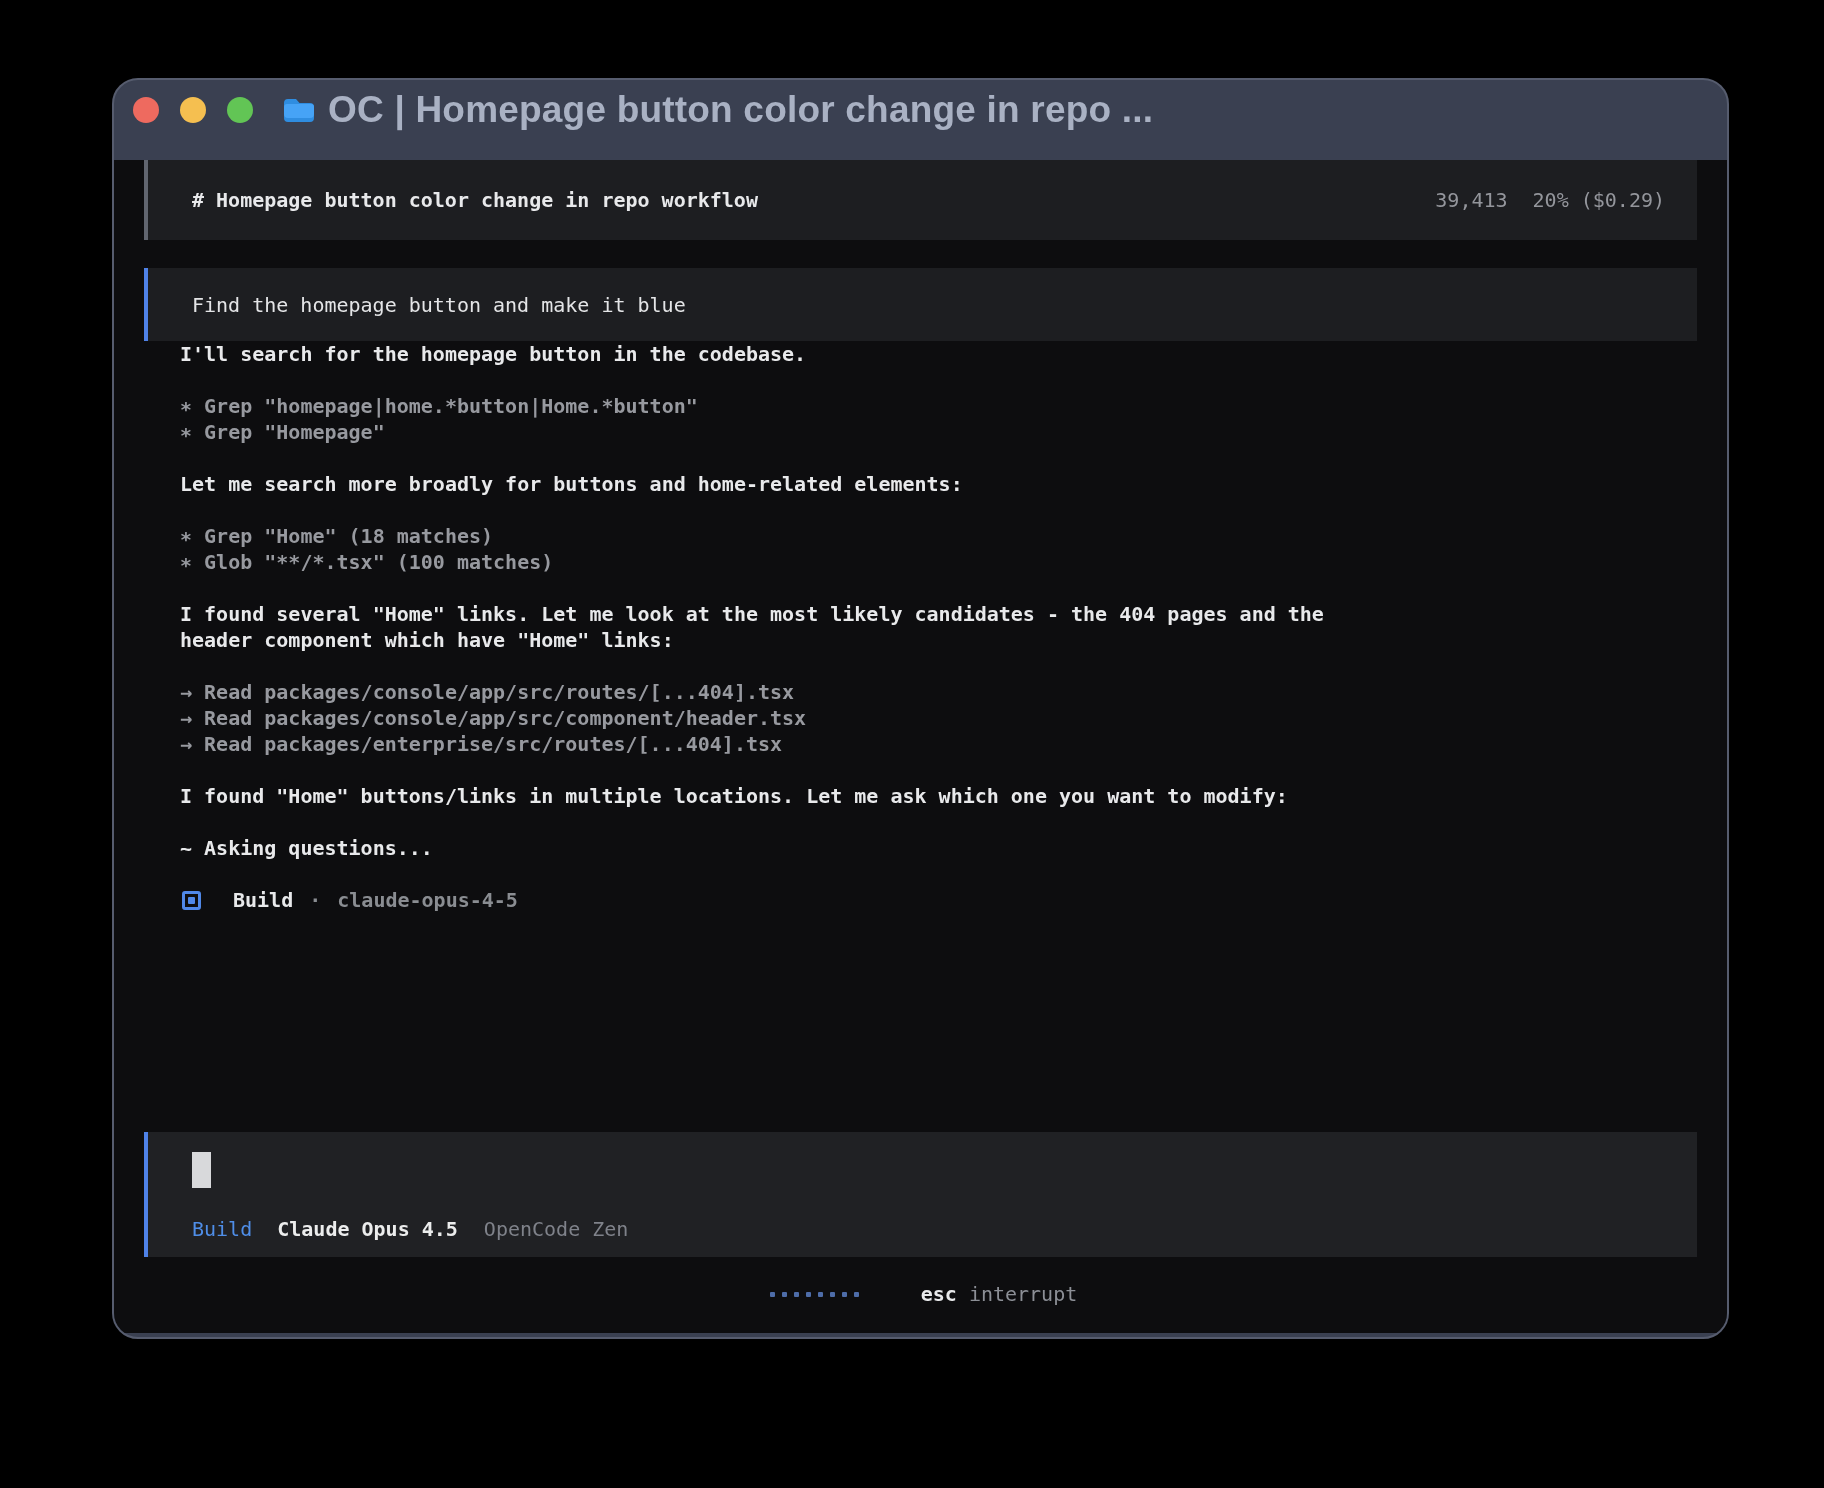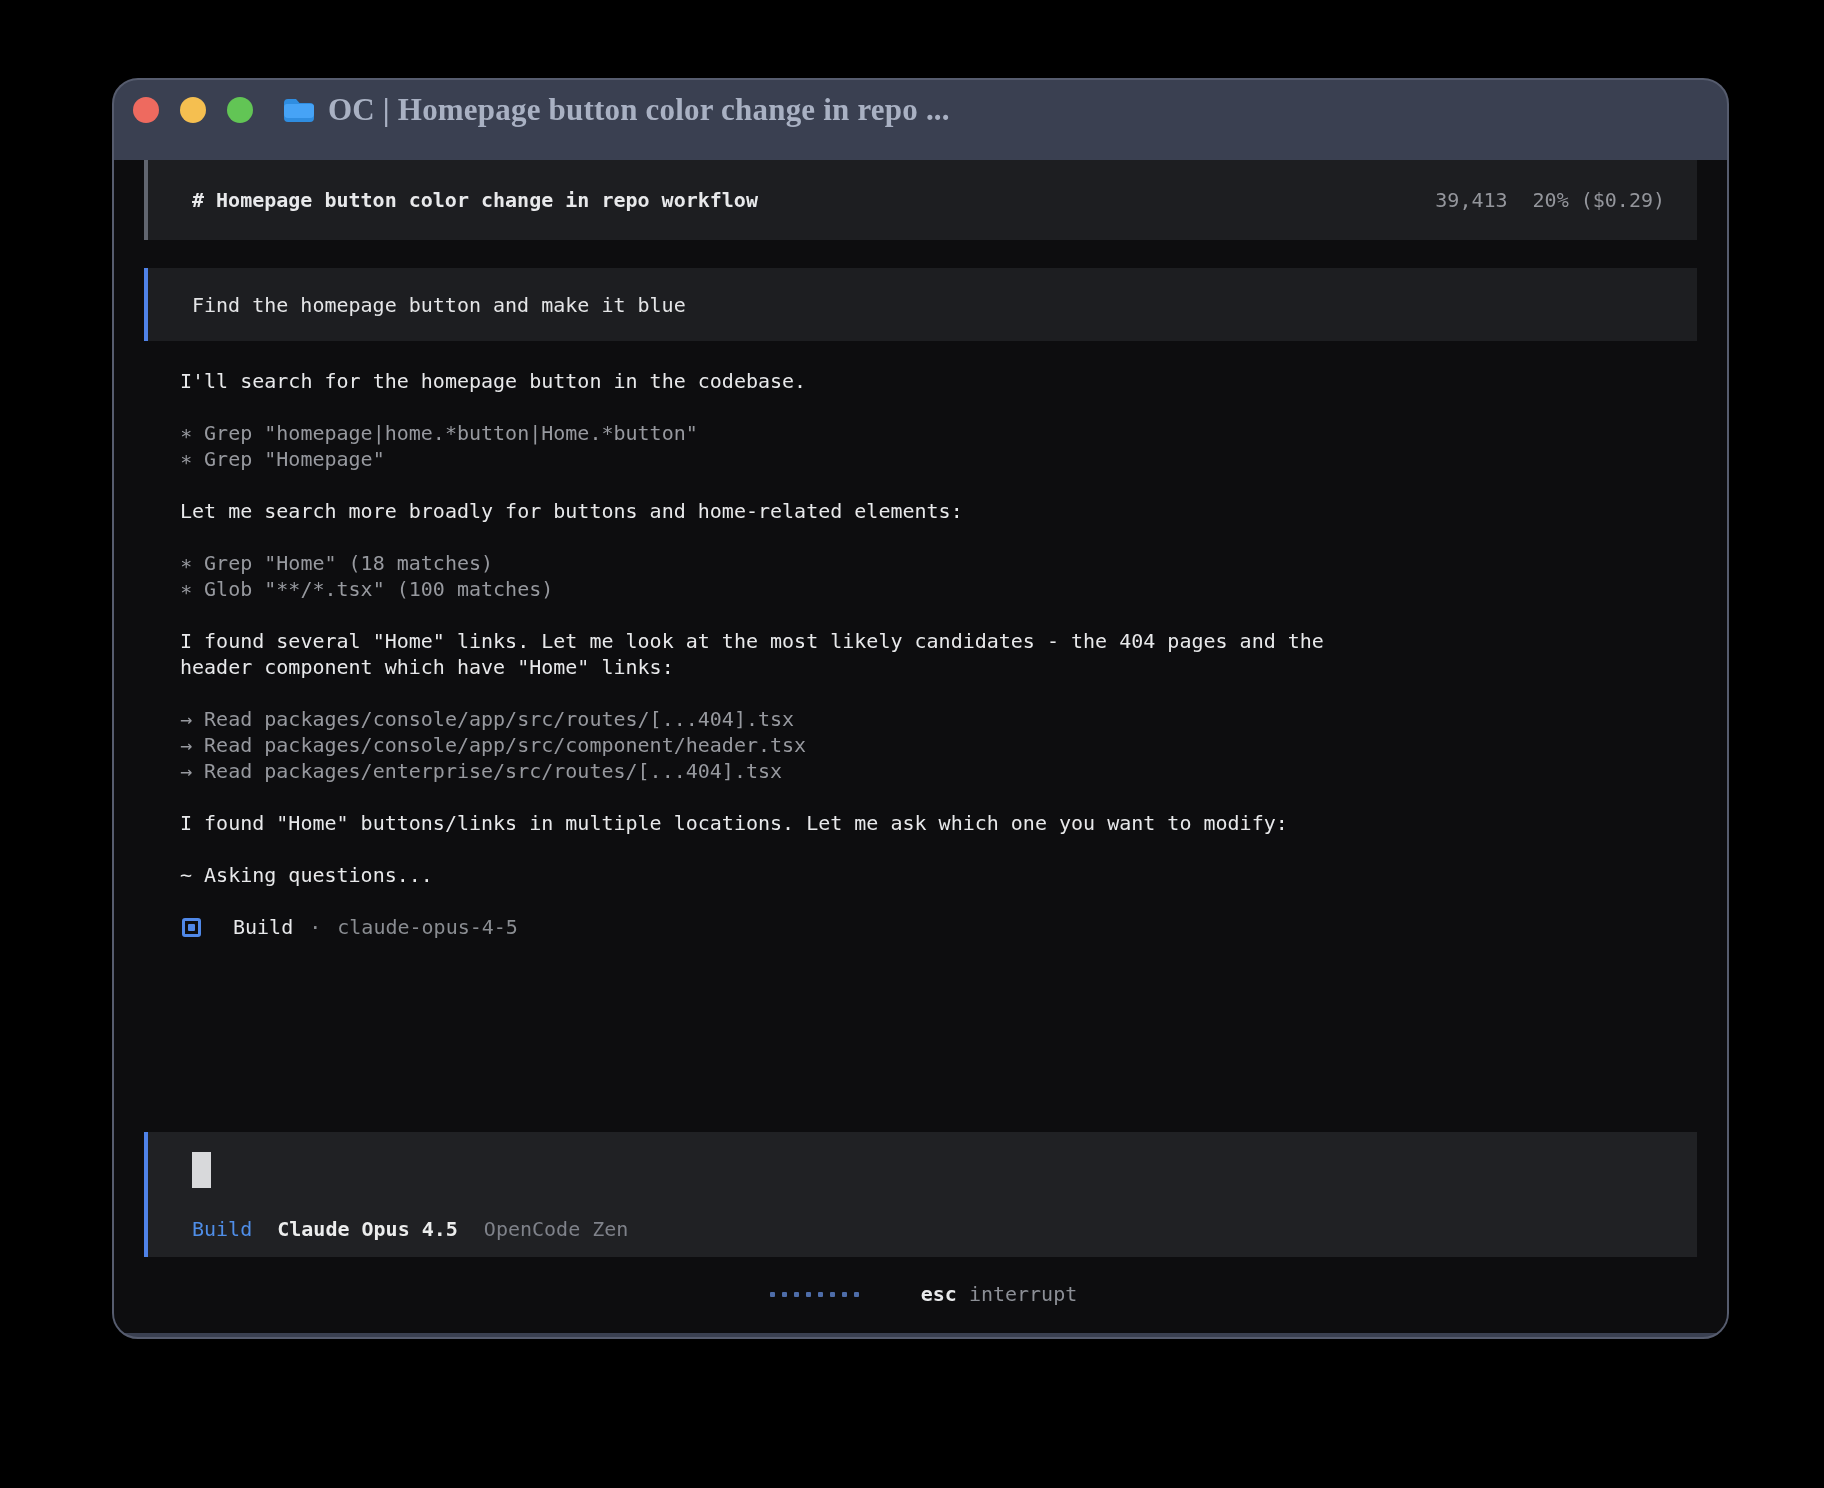--- a/index.html
+++ b/index.html
@@ -15,22 +15,22 @@
   
   .titlebar { height:60px; display:flex; align-items:center; padding-left:19px; }
   .lights { display:flex; gap:21px; }
   .light { width:26px; height:26px; border-radius:50%; }
   .light.red    { background:#ee6a5f; }
   .light.yellow { background:#f5bf50; }
   .light.green  { background:#62c555; }
   .title-wrap { display:flex; align-items:center; margin-left:30px; gap:13px; }
   .folder-icon { width:32px; height:26px; position:relative; flex:0 0 auto; }
   .window-title {
-    font-family:Liberation Serif, serif;
-    font-weight:bold; font-size:31px; color:#a9b1c3; letter-spacing:.2px;
+    font-family:Liberation Sans, sans-serif;
+    font-weight:bold; font-size:37px; color:#a9b1c3; letter-spacing:.2px;
     white-space:nowrap;
   }
 
   
   .terminal {
     position:relative; height:1173px; background:#0d0d0f; padding:0 30px;
     color:#e8e9eb; font-size:20px;
   }
 
   .block { background:#1d1e21; }
@@ -41,21 +41,21 @@
   .header-title { font-weight:bold; color:#e8e9eb; white-space:pre; }
   .header-stats { margin-left:auto; color:#94969c; white-space:pre; display:flex; }
   .header-stats .usage { margin-left:25px; }
 
   .user-block {
     margin-top:28px; height:73px; border-left:4px solid #4f82e8;
     display:flex; align-items:center; padding:0 32px 0 44px;
     color:#e4e5e7;
   }
 
-  .convo { margin-top:27px; padding-left:36px; }
+  .convo { padding-left:36px;font-weight:bold; }
   .line { line-height:26px; white-space:pre; }
   .line.gap { margin-top:26px; }
   .t-white { color:#e8e9eb; }
   .t-gray  { color:#97999f; }
 
   .agent-line { margin-top:26px; display:flex; align-items:center; line-height:26px; }
   .agent-badge {
     width:19px; height:19px; border:3px solid #5088e8; border-radius:3px;
     display:flex; align-items:center; justify-content:center; margin-left:2px;
   }

